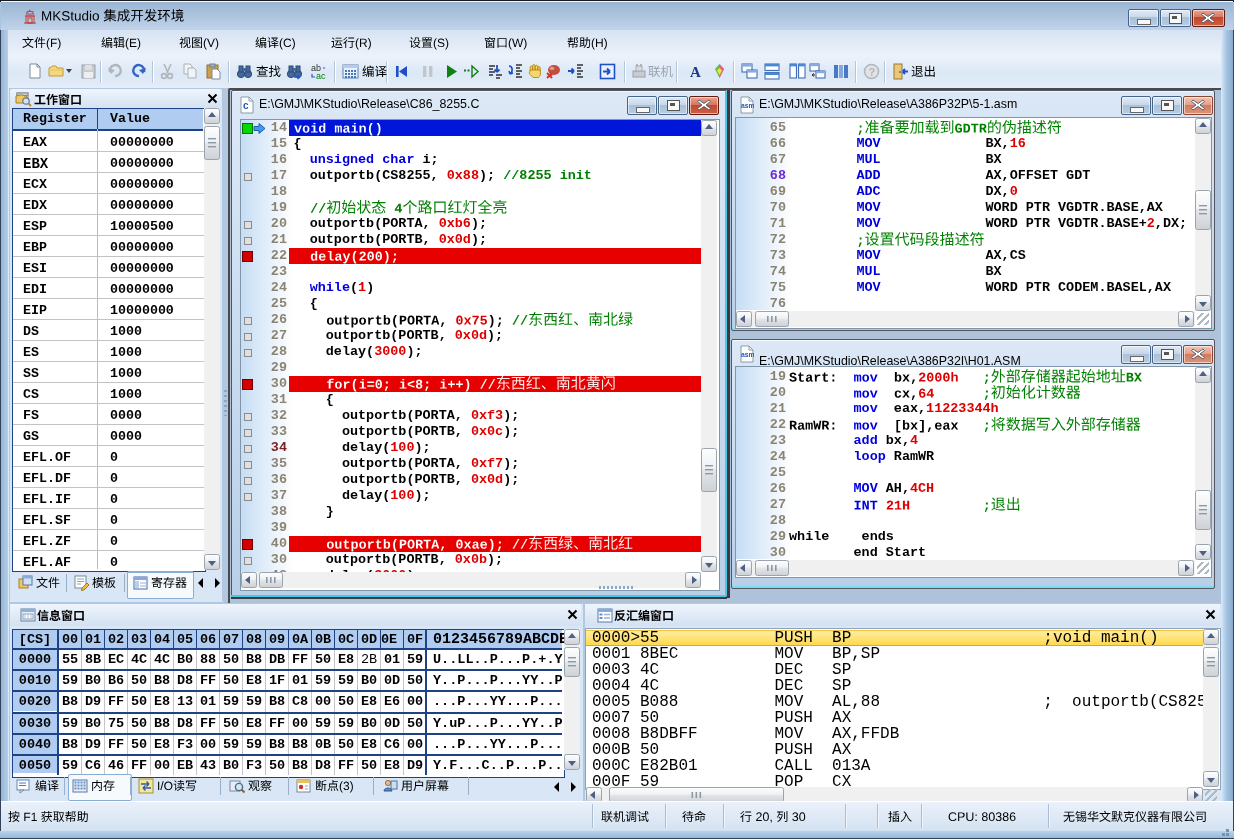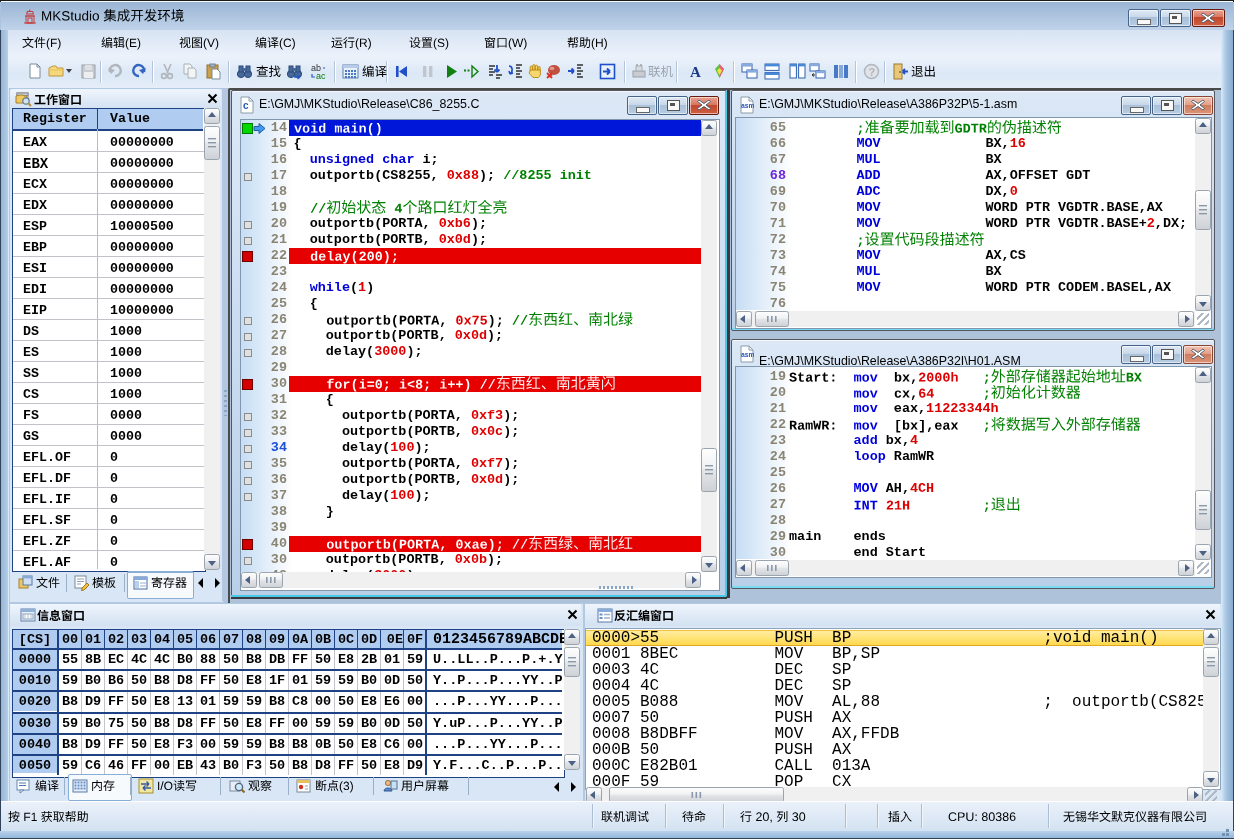--- a/index.html
+++ b/index.html
@@ -540,21 +540,21 @@
     </div>
 <div class="abs" style="left:256px;top:392px;width:31px;text-align:right;font-family:'Liberation Mono',monospace;font-weight:bold;font-size:13.45px;line-height:16px;white-space:pre;font-weight:bold;color:#8b8472">31</div>
 <div class="abs" style="left:293.5px;top:392px;font-family:'Liberation Mono',monospace;font-weight:bold;font-size:13.45px;line-height:16px;white-space:pre">    {</div>
 <div class="abs" style="left:244px;top:413px;width:6px;height:6px;background:#e0e0e0;border:1px solid #8a8a8a"></div>
 <div class="abs" style="left:256px;top:408px;width:31px;text-align:right;font-family:'Liberation Mono',monospace;font-weight:bold;font-size:13.45px;line-height:16px;white-space:pre;font-weight:bold;color:#8b8472">32</div>
 <div class="abs" style="left:293.5px;top:408px;font-family:'Liberation Mono',monospace;font-weight:bold;font-size:13.45px;line-height:16px;white-space:pre">      outportb(PORTA, <span style="color:#dd0000">0xf3</span>);</div>
 <div class="abs" style="left:244px;top:429px;width:6px;height:6px;background:#e0e0e0;border:1px solid #8a8a8a"></div>
 <div class="abs" style="left:256px;top:424px;width:31px;text-align:right;font-family:'Liberation Mono',monospace;font-weight:bold;font-size:13.45px;line-height:16px;white-space:pre;font-weight:bold;color:#8b8472">33</div>
 <div class="abs" style="left:293.5px;top:424px;font-family:'Liberation Mono',monospace;font-weight:bold;font-size:13.45px;line-height:16px;white-space:pre">      outportb(PORTB, <span style="color:#dd0000">0x0c</span>);</div>
 <div class="abs" style="left:244px;top:445px;width:6px;height:6px;background:#e0e0e0;border:1px solid #8a8a8a"></div>
-<div class="abs" style="left:256px;top:440px;width:31px;text-align:right;font-family:'Liberation Mono',monospace;font-weight:bold;font-size:13.45px;line-height:16px;white-space:pre;font-weight:bold;color:#1d4ed8">34</div>
+<div class="abs" style="left:256px;top:440px;width:31px;text-align:right;font-family:'Liberation Mono',monospace;font-weight:bold;font-size:13.45px;line-height:16px;white-space:pre;font-weight:bold;color:#7f1d1d">34</div>
 <div class="abs" style="left:293.5px;top:440px;font-family:'Liberation Mono',monospace;font-weight:bold;font-size:13.45px;line-height:16px;white-space:pre">      delay(<span style="color:#dd0000">100</span>);</div>
 <div class="abs" style="left:244px;top:461px;width:6px;height:6px;background:#e0e0e0;border:1px solid #8a8a8a"></div>
 <div class="abs" style="left:256px;top:456px;width:31px;text-align:right;font-family:'Liberation Mono',monospace;font-weight:bold;font-size:13.45px;line-height:16px;white-space:pre;font-weight:bold;color:#8b8472">35</div>
 <div class="abs" style="left:293.5px;top:456px;font-family:'Liberation Mono',monospace;font-weight:bold;font-size:13.45px;line-height:16px;white-space:pre">      outportb(PORTA, <span style="color:#dd0000">0xf7</span>);</div>
 <div class="abs" style="left:244px;top:477px;width:6px;height:6px;background:#e0e0e0;border:1px solid #8a8a8a"></div>
 <div class="abs" style="left:256px;top:472px;width:31px;text-align:right;font-family:'Liberation Mono',monospace;font-weight:bold;font-size:13.45px;line-height:16px;white-space:pre;font-weight:bold;color:#8b8472">36</div>
 <div class="abs" style="left:293.5px;top:472px;font-family:'Liberation Mono',monospace;font-weight:bold;font-size:13.45px;line-height:16px;white-space:pre">      outportb(PORTB, <span style="color:#dd0000">0x0d</span>);</div>
 <div class="abs" style="left:244px;top:493px;width:6px;height:6px;background:#e0e0e0;border:1px solid #8a8a8a"></div>
 <div class="abs" style="left:256px;top:488px;width:31px;text-align:right;font-family:'Liberation Mono',monospace;font-weight:bold;font-size:13.45px;line-height:16px;white-space:pre;font-weight:bold;color:#8b8472">37</div>
 <div class="abs" style="left:293.5px;top:488px;font-family:'Liberation Mono',monospace;font-weight:bold;font-size:13.45px;line-height:16px;white-space:pre">      delay(<span style="color:#dd0000">100</span>);</div>
@@ -762,21 +762,21 @@
 <div class="abs" style="left:735px;top:497px;width:51px;text-align:right;font-family:'Liberation Mono',monospace;font-weight:bold;font-size:13.45px;line-height:16px;white-space:pre;font-weight:bold;color:#8b8472">27</div>
 <div class="abs" style="left:789.0px;top:497px;">
       <svg class="" style="" width="232" height="16" viewBox="0 0 232 16">
         <path d="M65.6 3.7H71.6V5.2H69.6V11.1H71.6V12.6H65.6V11.1H67.6V5.2H65.6Z M77.6 12.6 75 6Q75.2 7.6 75.2 8.3V12.6H73.5V3.7H75.7L78.3 10.6Q78.1 9 78.1 8.2V3.7H79.8V12.6Z M85.7 5.2V12.6H83.8V5.2H81.1V3.7H88.4V5.2Z" fill="#0000dd"></path>
         <path d="M97.7 12.6V11.3Q98 10.6 98.6 9.9Q99.2 9.1 100.4 8.2Q101.3 7.5 101.6 7.2Q101.8 6.9 102 6.6Q102.1 6.4 102.1 6.1Q102.1 5.6 101.8 5.3Q101.5 5.1 100.9 5.1Q100.3 5.1 100 5.4Q99.7 5.7 99.6 6.3L97.8 6.2Q97.9 5 98.7 4.3Q99.5 3.6 100.9 3.6Q102.3 3.6 103.2 4.3Q104 4.9 104 6Q104 6.7 103.6 7.4Q103.1 8.1 102.2 8.8Q100.9 9.8 100.5 10.2Q100 10.6 99.9 11.1H104.1V12.6Z M105.9 12.6V11.2H108.5V5.4Q108.2 5.9 107.4 6.3Q106.7 6.6 105.8 6.6V5.2Q106.8 5.2 107.5 4.8Q108.2 4.4 108.6 3.7H110.3V11.2H112.4V12.6Z M118.2 12.6V8.8H115.9V12.6H113.9V3.7H115.9V7.2H118.2V3.7H120.2V12.6Z" fill="#dd0000"></path>
         <path d="M196.9 7.5V5.5H198.8V7.5ZM195.9 15 197 10.6H199L197 15Z M203 1.2C203.8 1.9 204.8 3 205.2 3.7L206.1 3C205.7 2.3 204.7 1.3 203.9 0.6ZM213.5 3.9V5.4H208.8V3.9ZM213.5 3H208.8V1.6H213.5ZM207.6 11.4C207.9 11.2 208.3 11 211.5 10.1C211.4 9.9 211.4 9.5 211.4 9.2L208.8 9.8V6.3H214.6V0.7H207.7V9.4C207.7 10 207.3 10.3 207.1 10.4C207.2 10.6 207.5 11.1 207.6 11.4ZM210.2 7.3C211.8 8.5 213.7 10.2 214.6 11.3L215.5 10.7C215 10.1 214.2 9.3 213.3 8.6C214.1 8.1 215 7.5 215.8 6.9L214.9 6.3C214.3 6.8 213.4 7.5 212.6 8C212 7.6 211.5 7.1 211 6.8ZM205.7 5.3H202.6V6.4H204.6V11C203.9 11.3 203.2 11.9 202.4 12.6L203.1 13.6C203.9 12.6 204.7 11.8 205.2 11.8C205.6 11.8 206.1 12.3 206.7 12.6C207.7 13.2 209 13.4 210.8 13.4C212.2 13.4 214.9 13.3 215.9 13.2C216 12.9 216.1 12.4 216.3 12.1C214.8 12.3 212.6 12.4 210.8 12.4C209.2 12.4 207.9 12.3 206.9 11.8C206.4 11.4 206 11.1 205.7 11Z M218.4 7.5V12.9H229V13.8H230.2V7.5H229V11.8H224.9V6.5H229.6V1.3H228.4V5.4H224.9V0H223.7V5.4H220.2V1.4H219.1V6.5H223.7V11.8H219.6V7.5Z" fill="#008000"></path>
       </svg>
     </div>
 <div class="abs" style="left:735px;top:513px;width:51px;text-align:right;font-family:'Liberation Mono',monospace;font-weight:bold;font-size:13.45px;line-height:16px;white-space:pre;font-weight:bold;color:#8b8472">28</div>
 <div class="abs" style="left:735px;top:529px;width:51px;text-align:right;font-family:'Liberation Mono',monospace;font-weight:bold;font-size:13.45px;line-height:16px;white-space:pre;font-weight:bold;color:#8b8472">29</div>
-<div class="abs" style="left:789.0px;top:529px;font-family:'Liberation Mono',monospace;font-weight:bold;font-size:13.45px;line-height:16px;white-space:pre">main    ends</div>
+<div class="abs" style="left:789.0px;top:529px;font-family:'Liberation Mono',monospace;font-weight:bold;font-size:13.45px;line-height:16px;white-space:pre">while    ends</div>
 <div class="abs" style="left:735px;top:545px;width:51px;text-align:right;font-family:'Liberation Mono',monospace;font-weight:bold;font-size:13.45px;line-height:16px;white-space:pre;font-weight:bold;color:#8b8472">30</div>
 <div class="abs" style="left:789.0px;top:545px;font-family:'Liberation Mono',monospace;font-weight:bold;font-size:13.45px;line-height:16px;white-space:pre">        end Start</div>
 <div class="abs " style="left:1195px;top:367px;width:16px;height:193px;background:#f0f0f0"></div>
 <svg class="abs" style="left:1195px;top:367px" width="16" height="16" viewBox="0 0 16 16">
       <rect x="0.5" y="0.5" width="15" height="15" rx="2" fill="url(#sbg)" stroke="#9aa4ae"></rect>
       <path d="M8.0 4 L4.0 9 L12.0 9 Z" fill="#4d6185"></path>
     </svg>
 <svg class="abs" style="left:1195px;top:544px" width="16" height="16" viewBox="0 0 16 16">
       <rect x="0.5" y="0.5" width="15" height="15" rx="2" fill="url(#sbg)" stroke="#9aa4ae"></rect>
       <path d="M8.0 12 L4.0 7 L12.0 7 Z" fill="#4d6185"></path>
@@ -867,39 +867,39 @@
 <div class="abs" style="left:151px;top:630px;width:22px;text-align:center;font-family:'Liberation Mono',monospace;font-weight:bold;font-size:13.5px;line-height:19px;white-space:pre">04</div>
 <div class="abs" style="left:174px;top:630px;width:22px;text-align:center;font-family:'Liberation Mono',monospace;font-weight:bold;font-size:13.5px;line-height:19px;white-space:pre">05</div>
 <div class="abs" style="left:197px;top:630px;width:22px;text-align:center;font-family:'Liberation Mono',monospace;font-weight:bold;font-size:13.5px;line-height:19px;white-space:pre">06</div>
 <div class="abs" style="left:220px;top:630px;width:22px;text-align:center;font-family:'Liberation Mono',monospace;font-weight:bold;font-size:13.5px;line-height:19px;white-space:pre">07</div>
 <div class="abs" style="left:243px;top:630px;width:22px;text-align:center;font-family:'Liberation Mono',monospace;font-weight:bold;font-size:13.5px;line-height:19px;white-space:pre">08</div>
 <div class="abs" style="left:266px;top:630px;width:22px;text-align:center;font-family:'Liberation Mono',monospace;font-weight:bold;font-size:13.5px;line-height:19px;white-space:pre">09</div>
 <div class="abs" style="left:289px;top:630px;width:22px;text-align:center;font-family:'Liberation Mono',monospace;font-weight:bold;font-size:13.5px;line-height:19px;white-space:pre">0A</div>
 <div class="abs" style="left:312px;top:630px;width:22px;text-align:center;font-family:'Liberation Mono',monospace;font-weight:bold;font-size:13.5px;line-height:19px;white-space:pre">0B</div>
 <div class="abs" style="left:335px;top:630px;width:22px;text-align:center;font-family:'Liberation Mono',monospace;font-weight:bold;font-size:13.5px;line-height:19px;white-space:pre">0C</div>
 <div class="abs" style="left:358px;top:630px;width:22px;text-align:center;font-family:'Liberation Mono',monospace;font-weight:bold;font-size:13.5px;line-height:19px;white-space:pre">0D</div>
-<div class="abs" style="left:381px;top:630px;width:22px;text-align:right;font-family:'Liberation Mono',monospace;font-weight:bold;font-size:13.5px;line-height:19px;white-space:pre">0E</div>
+<div class="abs" style="left:381px;top:630px;width:22px;text-align:left;font-family:'Liberation Mono',monospace;font-weight:bold;font-size:13.5px;line-height:19px;white-space:pre">0E</div>
 <div class="abs" style="left:404px;top:630px;width:22px;text-align:center;font-family:'Liberation Mono',monospace;font-weight:bold;font-size:13.5px;line-height:19px;white-space:pre">0F</div>
 <div class="abs" style="left:433px;top:630px;font-family:'Liberation Mono',monospace;font-weight:bold;font-size:15px;line-height:19px;white-space:pre">0123456789ABCDEF</div>
 <div class="abs " style="left:13px;top:650px;width:44px;height:19px;background:#b0cdf1"></div>
 <div class="abs" style="left:13px;top:650px;width:44px;text-align:center;font-family:'Liberation Mono',monospace;font-weight:bold;font-size:13.5px;line-height:19px;white-space:pre">0000</div>
 <div class="abs" style="left:59px;top:650px;width:22px;text-align:center;font-family:'Liberation Mono',monospace;font-weight:bold;font-size:13.5px;line-height:19px;white-space:pre">55</div>
 <div class="abs" style="left:82px;top:650px;width:22px;text-align:center;font-family:'Liberation Mono',monospace;font-weight:bold;font-size:13.5px;line-height:19px;white-space:pre">8B</div>
 <div class="abs" style="left:105px;top:650px;width:22px;text-align:center;font-family:'Liberation Mono',monospace;font-weight:bold;font-size:13.5px;line-height:19px;white-space:pre">EC</div>
 <div class="abs" style="left:128px;top:650px;width:22px;text-align:center;font-family:'Liberation Mono',monospace;font-weight:bold;font-size:13.5px;line-height:19px;white-space:pre">4C</div>
 <div class="abs" style="left:151px;top:650px;width:22px;text-align:center;font-family:'Liberation Mono',monospace;font-weight:bold;font-size:13.5px;line-height:19px;white-space:pre">4C</div>
 <div class="abs" style="left:174px;top:650px;width:22px;text-align:center;font-family:'Liberation Mono',monospace;font-weight:bold;font-size:13.5px;line-height:19px;white-space:pre">B0</div>
 <div class="abs" style="left:197px;top:650px;width:22px;text-align:center;font-family:'Liberation Mono',monospace;font-weight:bold;font-size:13.5px;line-height:19px;white-space:pre">88</div>
 <div class="abs" style="left:220px;top:650px;width:22px;text-align:center;font-family:'Liberation Mono',monospace;font-weight:bold;font-size:13.5px;line-height:19px;white-space:pre">50</div>
 <div class="abs" style="left:243px;top:650px;width:22px;text-align:center;font-family:'Liberation Mono',monospace;font-weight:bold;font-size:13.5px;line-height:19px;white-space:pre">B8</div>
 <div class="abs" style="left:266px;top:650px;width:22px;text-align:center;font-family:'Liberation Mono',monospace;font-weight:bold;font-size:13.5px;line-height:19px;white-space:pre">DB</div>
 <div class="abs" style="left:289px;top:650px;width:22px;text-align:center;font-family:'Liberation Mono',monospace;font-weight:bold;font-size:13.5px;line-height:19px;white-space:pre">FF</div>
 <div class="abs" style="left:312px;top:650px;width:22px;text-align:center;font-family:'Liberation Mono',monospace;font-weight:bold;font-size:13.5px;line-height:19px;white-space:pre">50</div>
 <div class="abs" style="left:335px;top:650px;width:22px;text-align:center;font-family:'Liberation Mono',monospace;font-weight:bold;font-size:13.5px;line-height:19px;white-space:pre">E8</div>
-<div class="abs" style="left:358px;top:650px;width:22px;text-align:center;font-family:'Liberation Mono',monospace;font-weight:bold;font-size:13.5px;line-height:19px;white-space:pre">2B</div>
+<div class="abs" style="left:358px;top:650px;width:22px;text-align:center;font-family:'Liberation Mono',monospace;font-weight:normal;font-size:13.5px;line-height:19px;white-space:pre">2B</div>
 <div class="abs" style="left:381px;top:650px;width:22px;text-align:center;font-family:'Liberation Mono',monospace;font-weight:bold;font-size:13.5px;line-height:19px;white-space:pre">01</div>
 <div class="abs" style="left:404px;top:650px;width:22px;text-align:center;font-family:'Liberation Mono',monospace;font-weight:bold;font-size:13.5px;line-height:19px;white-space:pre">59</div>
 <div class="abs" style="left:433px;top:650px;font-family:'Liberation Mono',monospace;font-weight:bold;font-size:13.5px;line-height:19px;white-space:pre">U..LL..P...P.+.Y</div>
 <div class="abs " style="left:13px;top:671px;width:44px;height:19px;background:#b0cdf1"></div>
 <div class="abs" style="left:13px;top:671px;width:44px;text-align:center;font-family:'Liberation Mono',monospace;font-weight:bold;font-size:13.5px;line-height:19px;white-space:pre">0010</div>
 <div class="abs" style="left:59px;top:671px;width:22px;text-align:center;font-family:'Liberation Mono',monospace;font-weight:bold;font-size:13.5px;line-height:19px;white-space:pre">59</div>
 <div class="abs" style="left:82px;top:671px;width:22px;text-align:center;font-family:'Liberation Mono',monospace;font-weight:bold;font-size:13.5px;line-height:19px;white-space:pre">B0</div>
 <div class="abs" style="left:105px;top:671px;width:22px;text-align:center;font-family:'Liberation Mono',monospace;font-weight:bold;font-size:13.5px;line-height:19px;white-space:pre">B6</div>
 <div class="abs" style="left:128px;top:671px;width:22px;text-align:center;font-family:'Liberation Mono',monospace;font-weight:bold;font-size:13.5px;line-height:19px;white-space:pre">50</div>
 <div class="abs" style="left:151px;top:671px;width:22px;text-align:center;font-family:'Liberation Mono',monospace;font-weight:bold;font-size:13.5px;line-height:19px;white-space:pre">B8</div>

